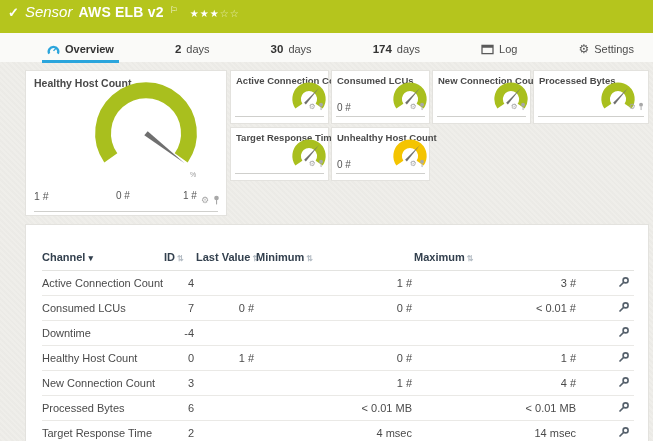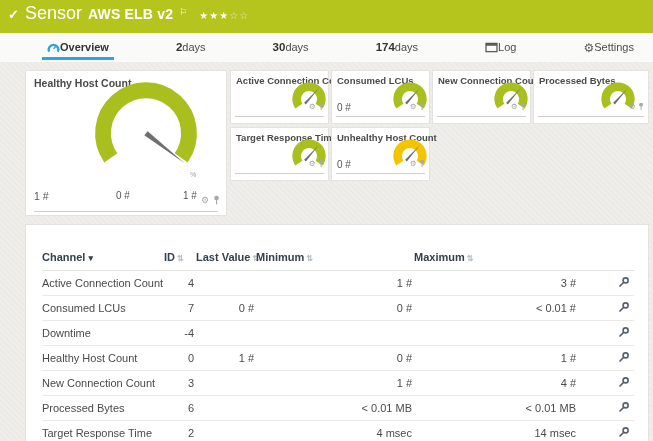--- a/index.html
+++ b/index.html
@@ -7,34 +7,34 @@
     position:relative; width:653px; height:441px; overflow:hidden;
     font-family:"Liberation Sans", sans-serif;
     background:#efeeea;
     background-image: repeating-linear-gradient(45deg, rgba(0,0,0,0.015) 0 2px, transparent 2px 4px);
   }
 
   
   .topbar { position:absolute; left:0; top:0; width:100%; height:33px; color:#fff; }
   .tb-row1 { position:absolute; left:8px; top:3px; display:flex; align-items:baseline; gap:6px; white-space:nowrap; }
   .check { font-size:13px; font-weight:bold; }
-  .kind { font-size:18px; }
+  .kind { font-style:italic; font-size:15px; }
   .sname { font-weight:bold; font-size:14px; letter-spacing:.2px; }
   .flag { font-size:9px; vertical-align:super; position:relative; top:-4px; }
   .stars { font-size:10px; letter-spacing:1px; margin-left:6px; cursor:pointer; }
   .stars .off { opacity:.65; }
   .tb-row2 { position:absolute; left:30px; top:36px; font-size:9.5px; font-weight:bold; }
 
   
   .tabstrip {
     position:absolute; left:0; top:33px; width:100%; height:29px; box-sizing:border-box;
     background:#fafaf8; display:flex; justify-content:space-between;
     padding:0 14px 0 42px;
   }
-  .tab { position:relative; display:flex; padding:8px 5px;
+  .tab { position:relative; display:flex; align-items:center; gap:5px; padding:16px 5px;
          font-size:11px; color:#4c4c4c; cursor:pointer; }
   .tab b { font-size:11.5px; color:#333; }
   .tab.active { color:#333; font-weight:bold; }
   .tab.active::after { content:""; position:absolute; left:0; right:0; bottom:2px; height:3px; background:var(--accent); }
   .tab .ticon { display:inline-flex; align-items:center; }
 
   
   .panel { position:absolute; background:#fff; border:1px solid #e3e2de; box-sizing:border-box; }
   .p-title { position:absolute; left:8px; top:6px; font-size:10.5px; font-weight:bold; color:#4a4a4a; white-space:nowrap; }
   .sp-title { position:absolute; left:5px; top:4px; font-size:9.5px; font-weight:bold; color:#4a4a4a; white-space:nowrap; }

